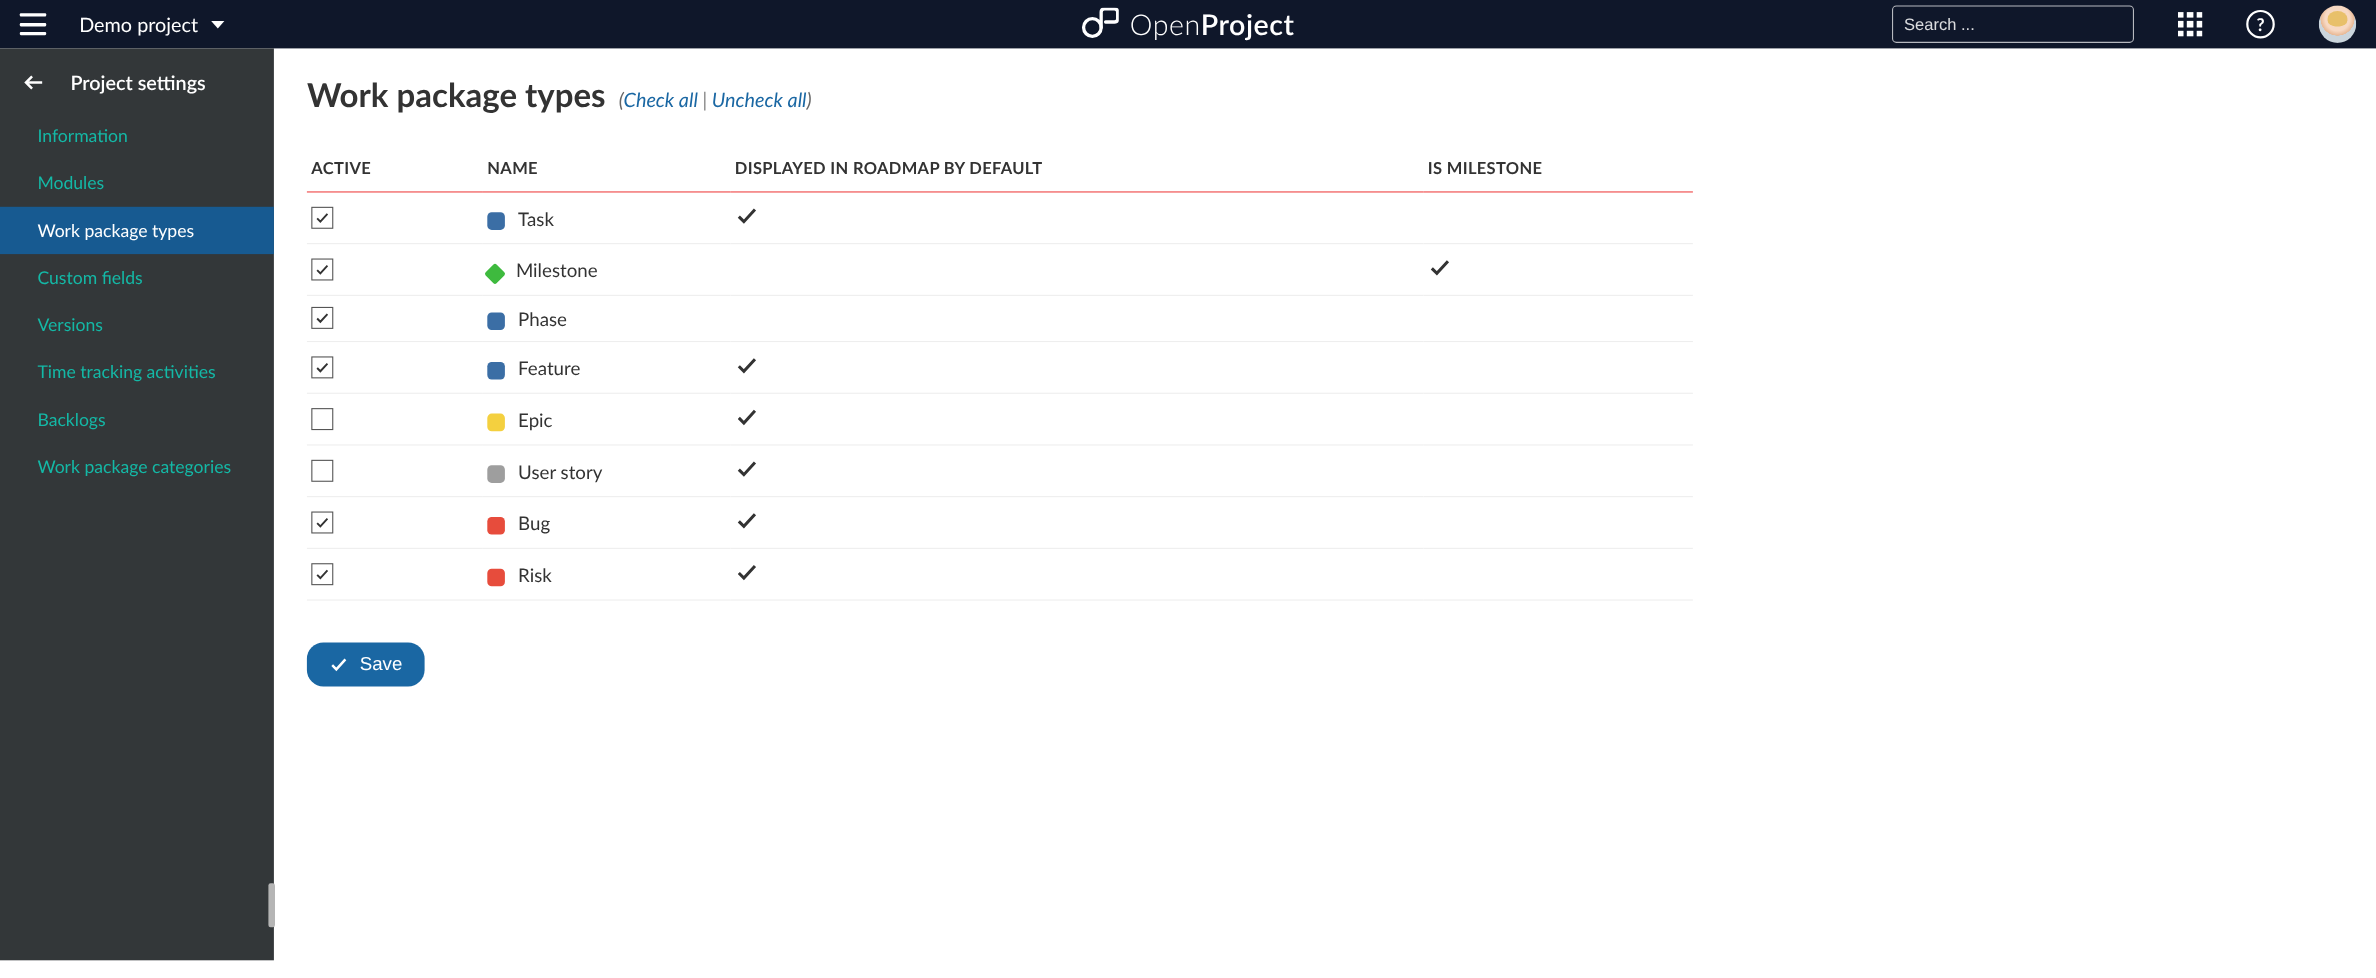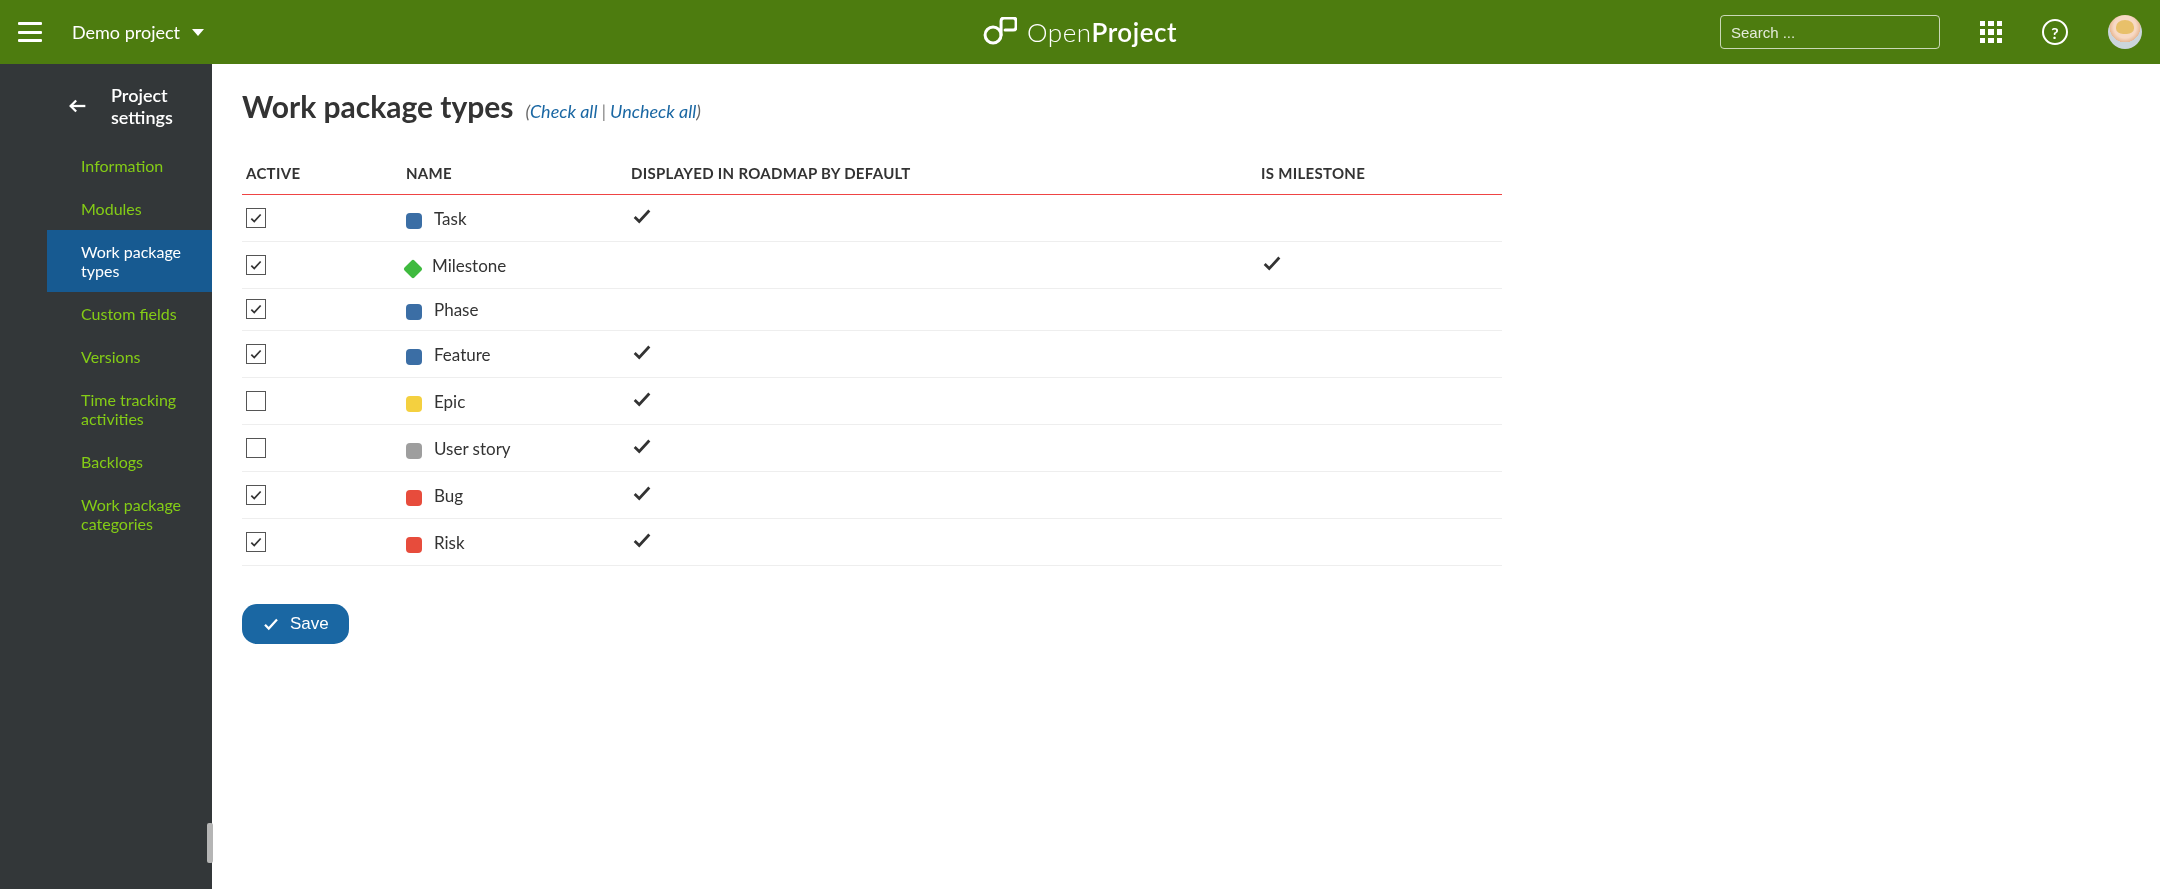--- a/index.html
+++ b/index.html
@@ -7,22 +7,22 @@
     font-family: -apple-system, BlinkMacSystemFont, "Segoe UI", "Lato", sans-serif;
     background: #fff;
     color: #333;
     width: 2160px;
     height: 889px;
     overflow: hidden;
   }
 
   
   .top-header {
-    height: 64px;
-    background: #4d7c0f;
+    height: 44px;
+    background: #0f172a;
     display: flex;
     align-items: center;
     color: #fff;
     padding: 0 18px;
     position: relative;
   }
   .hamburger {
     width: 24px; height: 20px;
     display: flex; flex-direction: column; justify-content: space-between;
     cursor: pointer;
@@ -58,26 +58,26 @@
 
   .help-icon { width:26px; height:26px; border:2px solid #fff; border-radius:50%; display:flex; align-items:center; justify-content:center; font-size:16px; font-weight:700; cursor:pointer; color:#fff; }
 
   .avatar { width:34px; height:34px; border-radius:50%; background: radial-gradient(circle at 50% 35%, #f7d9c4 0 40%, #e8b894 55%, transparent 56%), #cbd5dc; cursor:pointer; position:relative; overflow:hidden; }
   .avatar::after{ content:""; position:absolute; top:5px; left:8px; width:18px; height:14px; border-radius:50% 50% 40% 40%; background:#e8c06a; }
 
   
   .layout { display:flex; height: calc(100% - 60px); }
 
   
-  .sidebar { width:212px; background:#333739; color:#fff; position:relative; display:flex; flex-direction:column;padding-left:47px; }
+  .sidebar { width:249px; background:#333739; color:#fff; position:relative; display:flex; flex-direction:column; }
   .sidebar-header { display:flex; align-items:center; gap:22px; padding:20px 20px 16px 20px; }
   .back-arrow { color:#fff; font-size:22px; cursor:pointer; display:flex; align-items:center; }
   .sidebar-title { font-size:18px; font-weight:600; }
   .sidebar-items { flex:1; }
-  .sidebar-item { padding:12px 20px 12px 34px; font-size:16px; cursor:pointer; color:#84cc16; }
+  .sidebar-item { padding:12px 20px 12px 34px; font-size:16px; cursor:pointer; color:#14b8a6; }
   .sidebar-item.active { background:#175A91; color:#fff; }
   .resize-handle { position:absolute; right:-1px; bottom:30px; width:6px; height:40px; background:#b5b5b5; border-radius:2px; cursor:ew-resize; }
 
   
   .main { flex:1; padding:24px 30px; overflow:auto; }
   .page-title-row { display:flex; align-items:baseline; gap:12px; margin-bottom:28px; }
   .page-title { font-size:30px; font-weight:700; color:#333; }
   .check-actions { font-size:18px; color:#666; font-style:italic; }
   .check-actions a { color:#1A67A3; text-decoration:none; }
   .divider { color:#888; margin:0 4px; }

